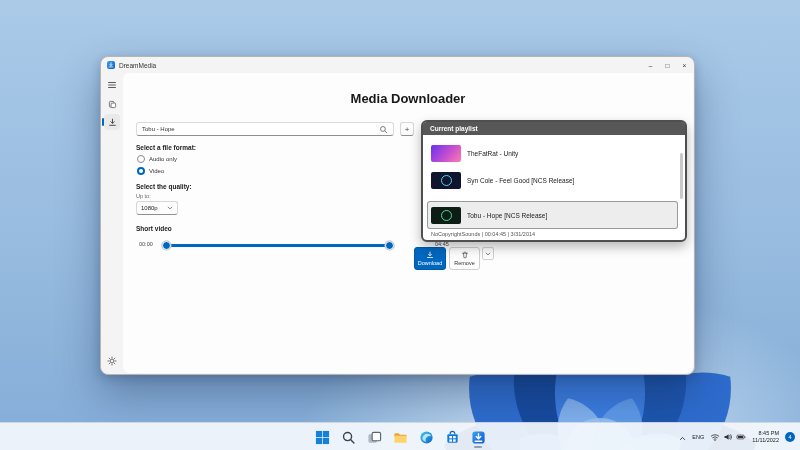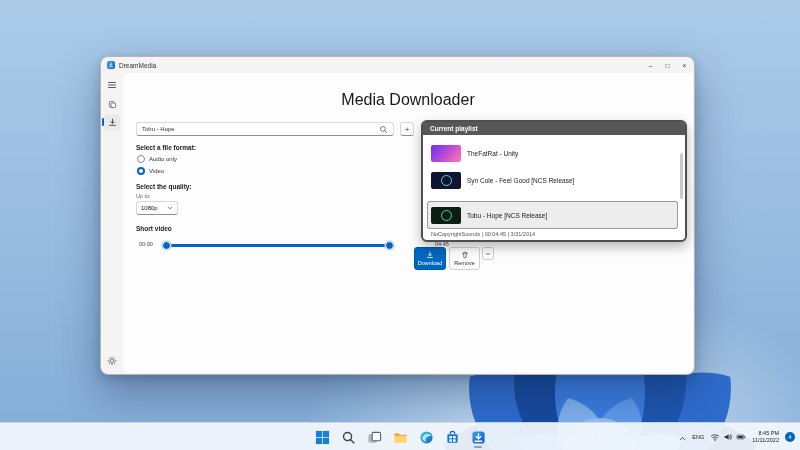--- a/index.html
+++ b/index.html
@@ -25,21 +25,21 @@
 
   .sidebar{position:absolute;left:0;top:16px;bottom:0;width:22px}
   .sb-item{position:absolute;left:3px;width:16px;height:16px;border-radius:4px;display:flex;align-items:center;justify-content:center}
   .sb-menu{top:4px}.sb-i2{top:23px}
   .sb-i3{top:41px;background:#e9e9e9}
   .sb-settings{bottom:5px}
   .pill{position:absolute;left:-2px;top:4px;width:2px;height:8px;border-radius:1px;background:#0067c0}
 
   .content{position:absolute;left:22px;top:16px;right:1px;bottom:1px;background:#fdfdfd;
     border-top-left-radius:6px;border-bottom-right-radius:7px;border-bottom-left-radius:7px}
-  .heading{position:absolute;top:18px;left:0;right:0;text-align:center;font-size:16px;font-weight:400;color:#181818}
+  .heading{position:absolute;top:18px;left:0;right:0;text-align:center;font-size:13px;font-weight:700;color:#181818}
 
   .searchbox{position:absolute;left:13px;top:49px;width:258px;height:14px;background:#fff;border:1px solid #dadada;
     border-bottom-color:#8f8f8f;border-radius:3px;display:flex;align-items:center;padding:0 5px}
   .searchbox input{flex:1;border:0;outline:0;background:transparent;font-family:inherit;font-size:6px;color:#333}
   .addbtn{position:absolute;left:277px;top:49px;width:14px;height:14px;border:1px solid #d6d6d6;border-bottom-color:#8f8f8f;
     background:#fdfdfd;border-radius:3px;font-size:8px;color:#444;display:flex;align-items:center;justify-content:center;font-family:inherit}
 
   .lbl{position:absolute;left:13px;font-size:6.5px;font-weight:700;color:#1a1a1a}
   .lbl-format{top:71px}.lbl-quality{top:110px}.lbl-short{top:152px}
   .radio-row{position:absolute;left:14px;display:flex;align-items:center;gap:4px}

